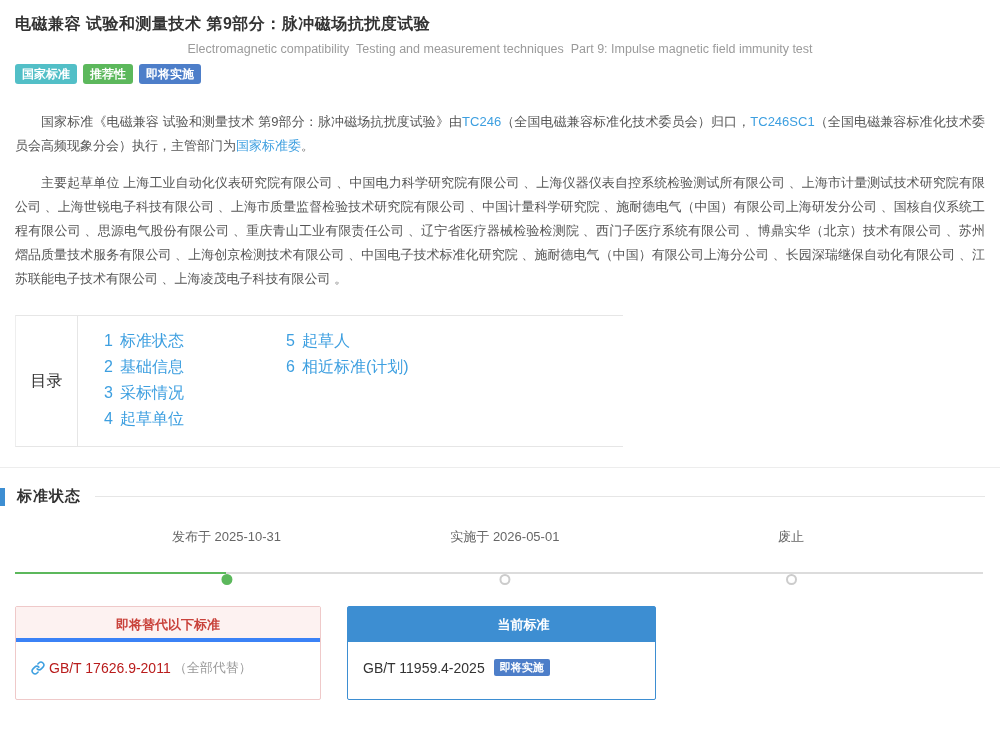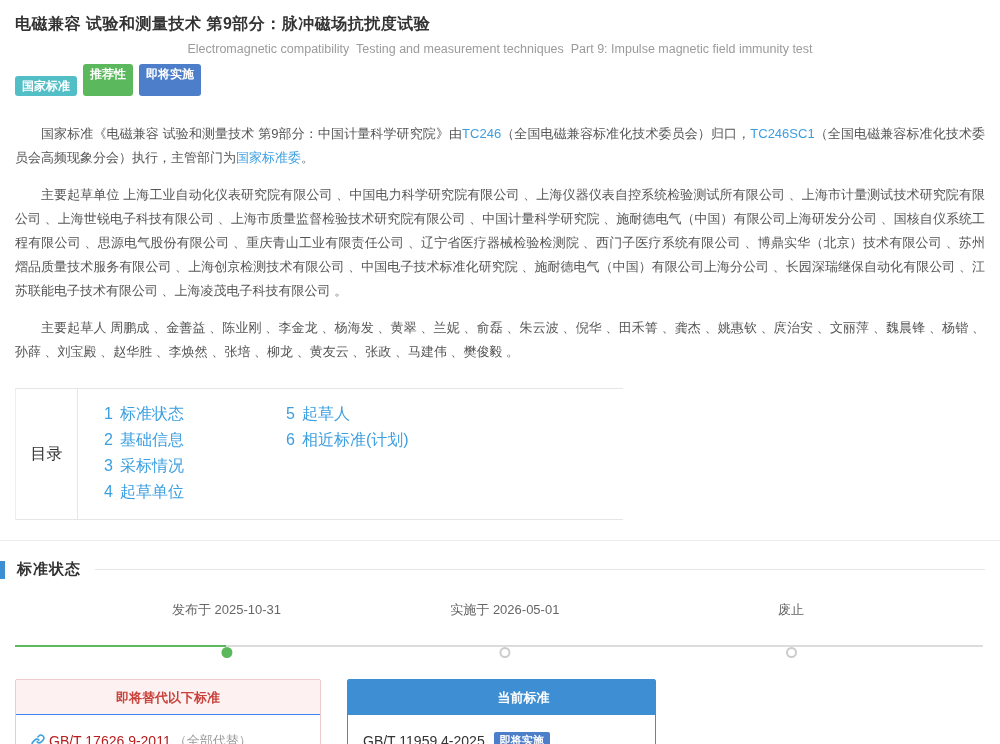--- a/index.html
+++ b/index.html
@@ -4,21 +4,21 @@
 <style>
   * { box-sizing: border-box; margin: 0; padding: 0; }
   html, body { width: 1000px; height: 744px; background: #fff; overflow: hidden; }
   body { font-family: "Liberation Sans", "DejaVu Sans", sans-serif; color: #333; }
   .page { padding: 14px 15px 0 15px; }
 
   .title { font-size: 16px; font-weight: bold; color: #333; letter-spacing: .5px; }
   .subtitle { font-size: 12.5px; color: #9b9b9b; margin-top: 7px; white-space: pre-wrap; text-align: center; }
   .badges { display: flex; gap: 6px; margin-top: 8px; }
   .badge { color: #fff; font-size: 12px; font-weight: bold; line-height: 1; padding: 4px 7px; border-radius: 3px; }
-  .badge-national { background: #52bfc7; margin-top: 12px; }
+  .badge-national { background: #52bfc7; }
   .badge-recommended { background: #5cb85c; }
   .badge-upcoming { background: #4d7ec9; }
 
   .intro { margin-top: 26px; font-size: 13px; color: #555; }
   .para { text-indent: 2em; line-height: 24px; text-align: justify; margin-bottom: 13px; }
   .para a { color: #3d9fe0; text-decoration: none; cursor: pointer; }
 
   .toc { margin-top: 24px; width: 608px; display: flex;
          border-top: 1px solid #e6e6e6; border-bottom: 1px solid #e6e6e6; border-left: 1px solid #eee; }
   .toc-label { width: 62px; display: flex; align-items: center; justify-content: center;
@@ -42,21 +42,21 @@
   .tl-stop { position: absolute; top: 0; transform: translateX(-50%); text-align: center; }
   .tl-stop-1 { left: 21.8%; } .tl-stop-2 { left: 50.5%; } .tl-stop-3 { left: 80%; }
   .tl-label { font-size: 13px; color: #666; white-space: nowrap; }
   .tl-dot { width: 11px; height: 11px; border-radius: 50%; margin: 28px auto 0 auto; background: #fff; border: 2px solid #ccc; }
   .tl-dot.active { background: #5cb85c; border-color: #5cb85c; }
 
   .cards { display: flex; gap: 26px; margin-top: 16px; }
   .card { border-radius: 2px; background: #fff; }
   .card-header { height: 35px; line-height: 35px; text-align: center; font-size: 13px; font-weight: bold; }
   .card-replaced { width: 306px; border: 1px solid #efc9c9; }
-  .card-replaced .card-header { background: #fdf2f1; color: #c9433c; border-bottom: 1px solid #3b82f6; }
+  .card-replaced .card-header { background: #fdf2f1; color: #c9433c; border-bottom: 4px solid #3b82f6; }
   .card-current { width: 309px; border: 1px solid #3d8ed2; }
   .card-current .card-header { background: #3d8ed2; color: #fff; padding-left: 44px; }
   .card-body { padding: 17px 15px 22px 15px; }
   .code-row { display: flex; align-items: center; font-size: 14px; }
   .link-icon { display: inline-flex; margin-right: 4px; }
   .code-link { color: #b91c1c; text-decoration: none; cursor: pointer; }
   .code-plain { color: #333; }
   .code-note { color: #999; font-size: 13px; margin-left: 3px; }
   .mini-badge { background: #4d7ec9; color: #fff; font-size: 11px; font-weight: bold; padding: 3px 6px; border-radius: 2px; margin-left: 9px; line-height: 1; }
 </style>
@@ -68,23 +68,22 @@
   <h1 class="title">电磁兼容 试验和测量技术 第9部分：脉冲磁场抗扰度试验</h1>
   <div class="subtitle">Electromagnetic compatibility  Testing and measurement techniques  Part 9: Impulse magnetic field immunity test</div>
 
   <div class="badges">
     <span class="badge badge-national">国家标准</span>
     <span class="badge badge-recommended">推荐性</span>
     <span class="badge badge-upcoming">即将实施</span>
   </div>
 
   <div class="intro">
-    <p class="para"><span>国家标准《电磁兼容 试验和测量技术 第9部分：中国计量科学研究院》由</span><a>TC246</a><span>（全国电磁兼容标准化技术委员会）归口，</span><a>TC246SC1</a><span>（全国电磁兼容标准化技术委员会高频现象分会）执行，主管部门为</span><a>国家标准委</a><span>。</span></p>
+    <p class="para"><span>国家标准《电磁兼容 试验和测量技术 第9部分：脉冲磁场抗扰度试验》由</span><a>TC246</a><span>（全国电磁兼容标准化技术委员会）归口，</span><a>TC246SC1</a><span>（全国电磁兼容标准化技术委员会高频现象分会）执行，主管部门为</span><a>国家标准委</a><span>。</span></p>
     <p class="para">主要起草单位 上海工业自动化仪表研究院有限公司 、中国电力科学研究院有限公司 、上海仪器仪表自控系统检验测试所有限公司 、上海市计量测试技术研究院有限公司 、上海世锐电子科技有限公司 、上海市质量监督检验技术研究院有限公司 、中国计量科学研究院 、施耐德电气（中国）有限公司上海研发分公司 、国核自仪系统工程有限公司 、思源电气股份有限公司 、重庆青山工业有限责任公司 、辽宁省医疗器械检验检测院 、西门子医疗系统有限公司 、博鼎实华（北京）技术有限公司 、苏州熠品质量技术服务有限公司 、上海创京检测技术有限公司 、中国电子技术标准化研究院 、施耐德电气（中国）有限公司上海分公司 、长园深瑞继保自动化有限公司 、江苏联能电子技术有限公司 、上海凌茂电子科技有限公司 。</p>
-    <p class="para">主要起草人 周鹏成 、金善益 、陈业刚 、李金龙 、杨海发 、黄翠 、兰妮 、俞磊 、朱云波 、倪华 、田禾箐 、龚杰 、姚惠钦 、庹治安 、文丽萍 、魏晨锋 、杨锴 、孙薛 、刘宝殿 、赵华胜 、李焕然 、张培 、柳龙 、黄友云 、张政 、马建伟 、樊俊毅 。</p>
   </div>
 
   <div class="toc">
     <div class="toc-label">目录</div>
     <div class="toc-list">
       <div class="toc-item"><span class="num">1</span><span>标准状态</span></div>
       <div class="toc-item"><span class="num">2</span><span>基础信息</span></div>
       <div class="toc-item"><span class="num">3</span><span>采标情况</span></div>
       <div class="toc-item"><span class="num">4</span><span>起草单位</span></div>
       <div class="toc-item"><span class="num">5</span><span>起草人</span></div>

